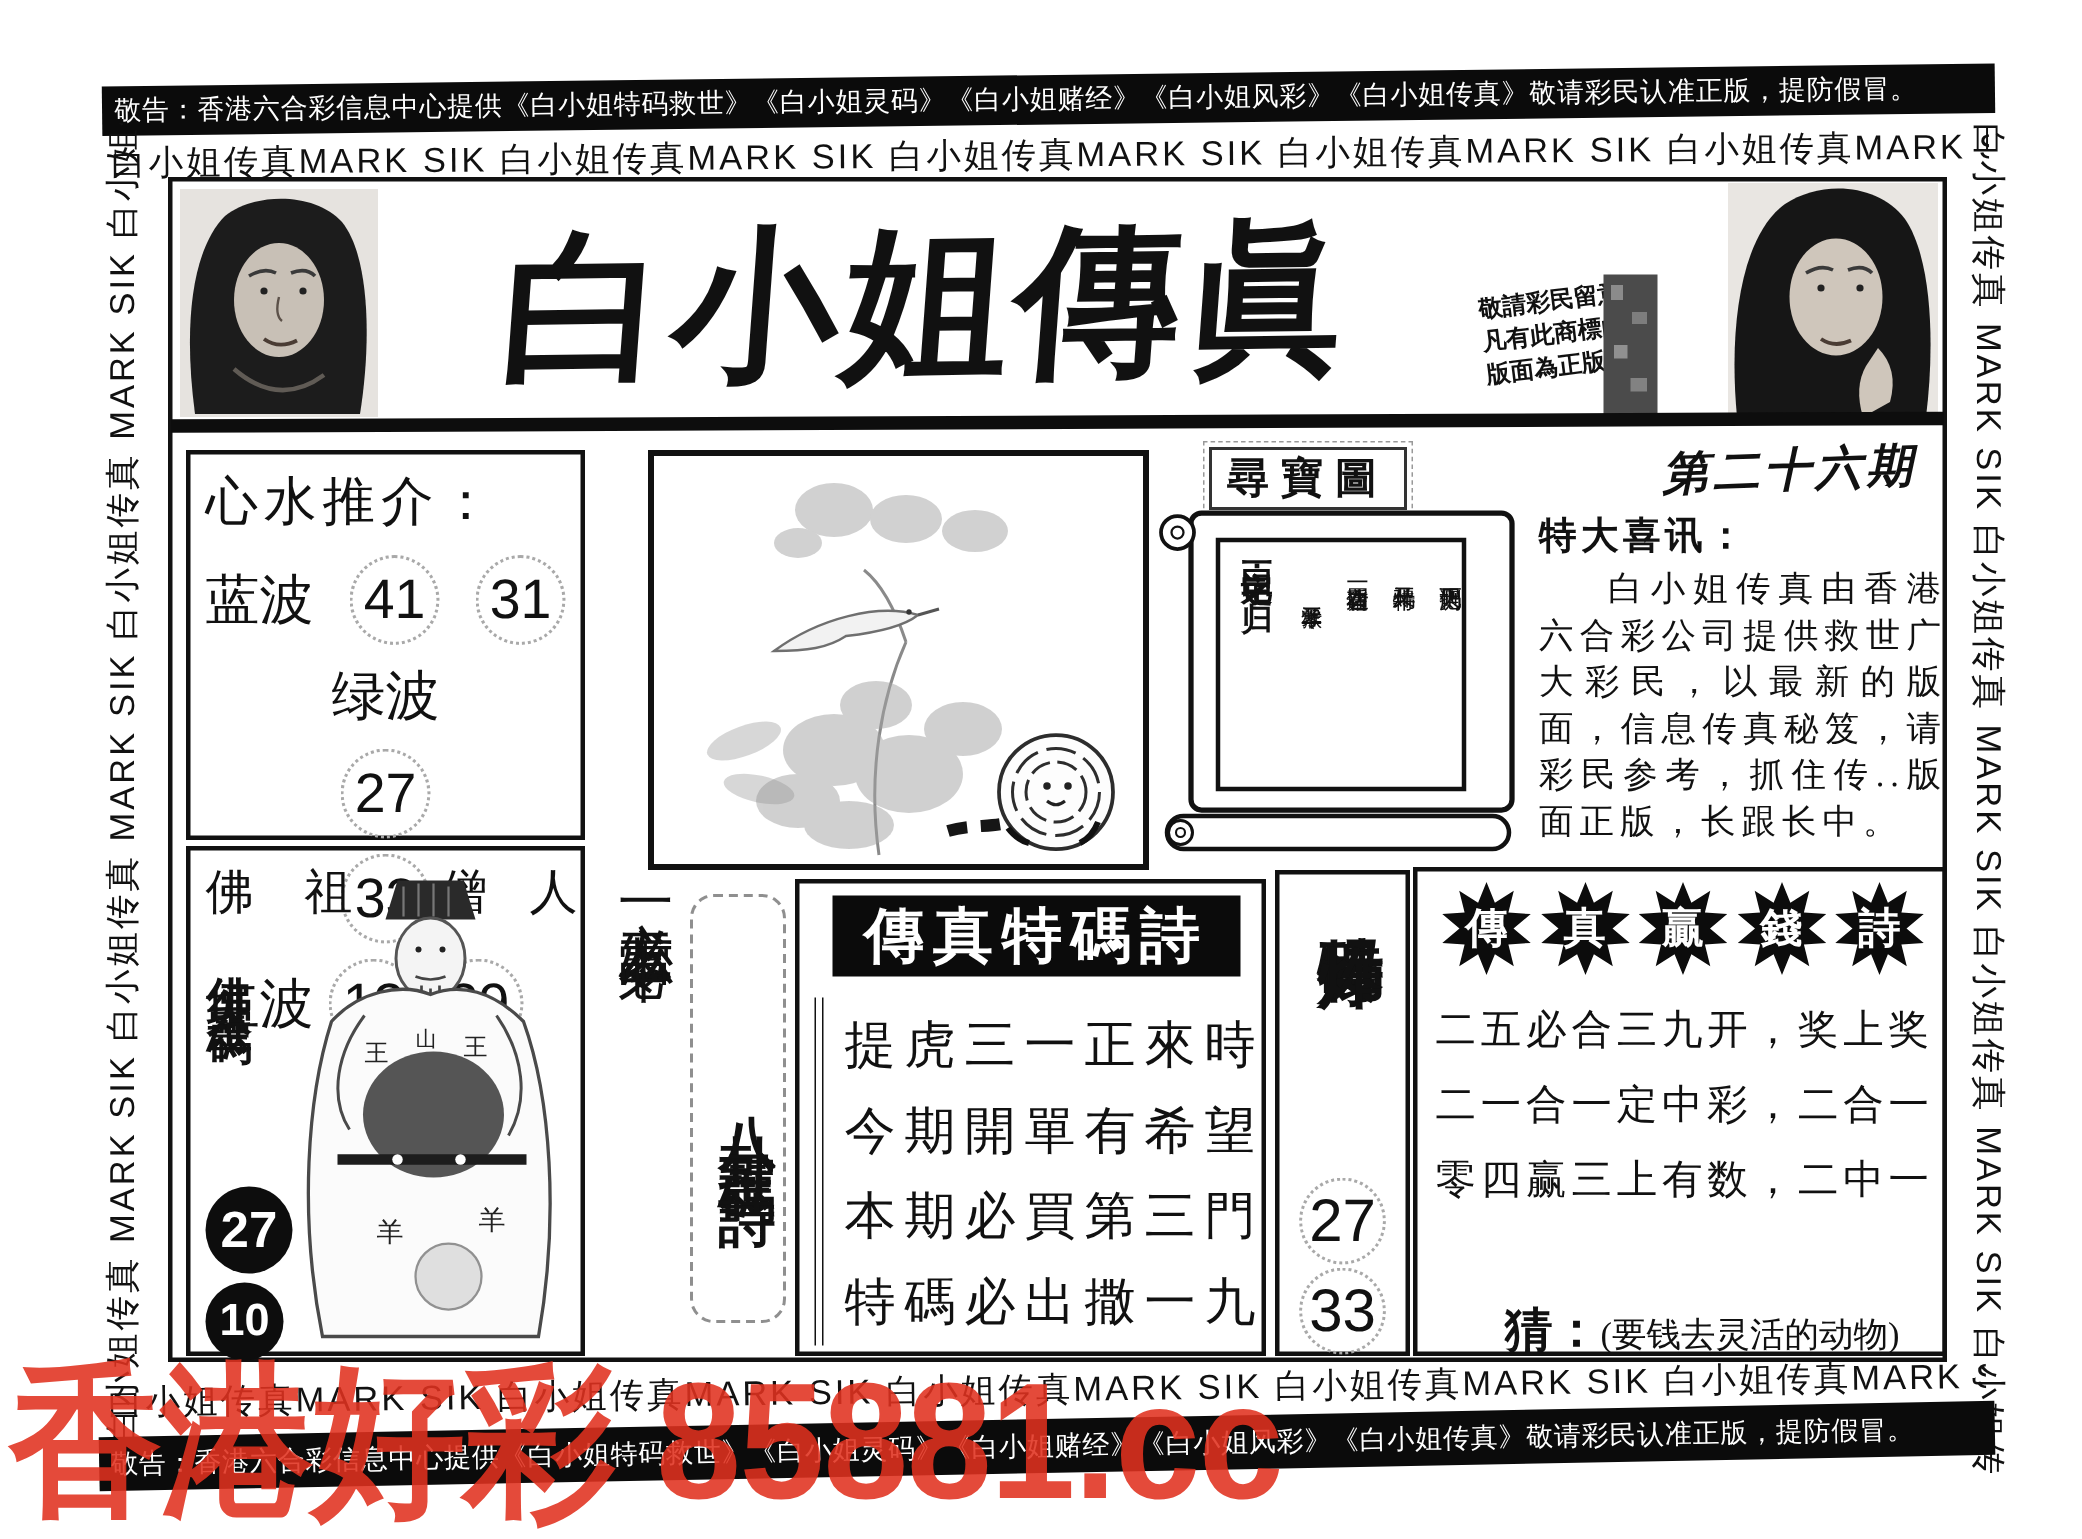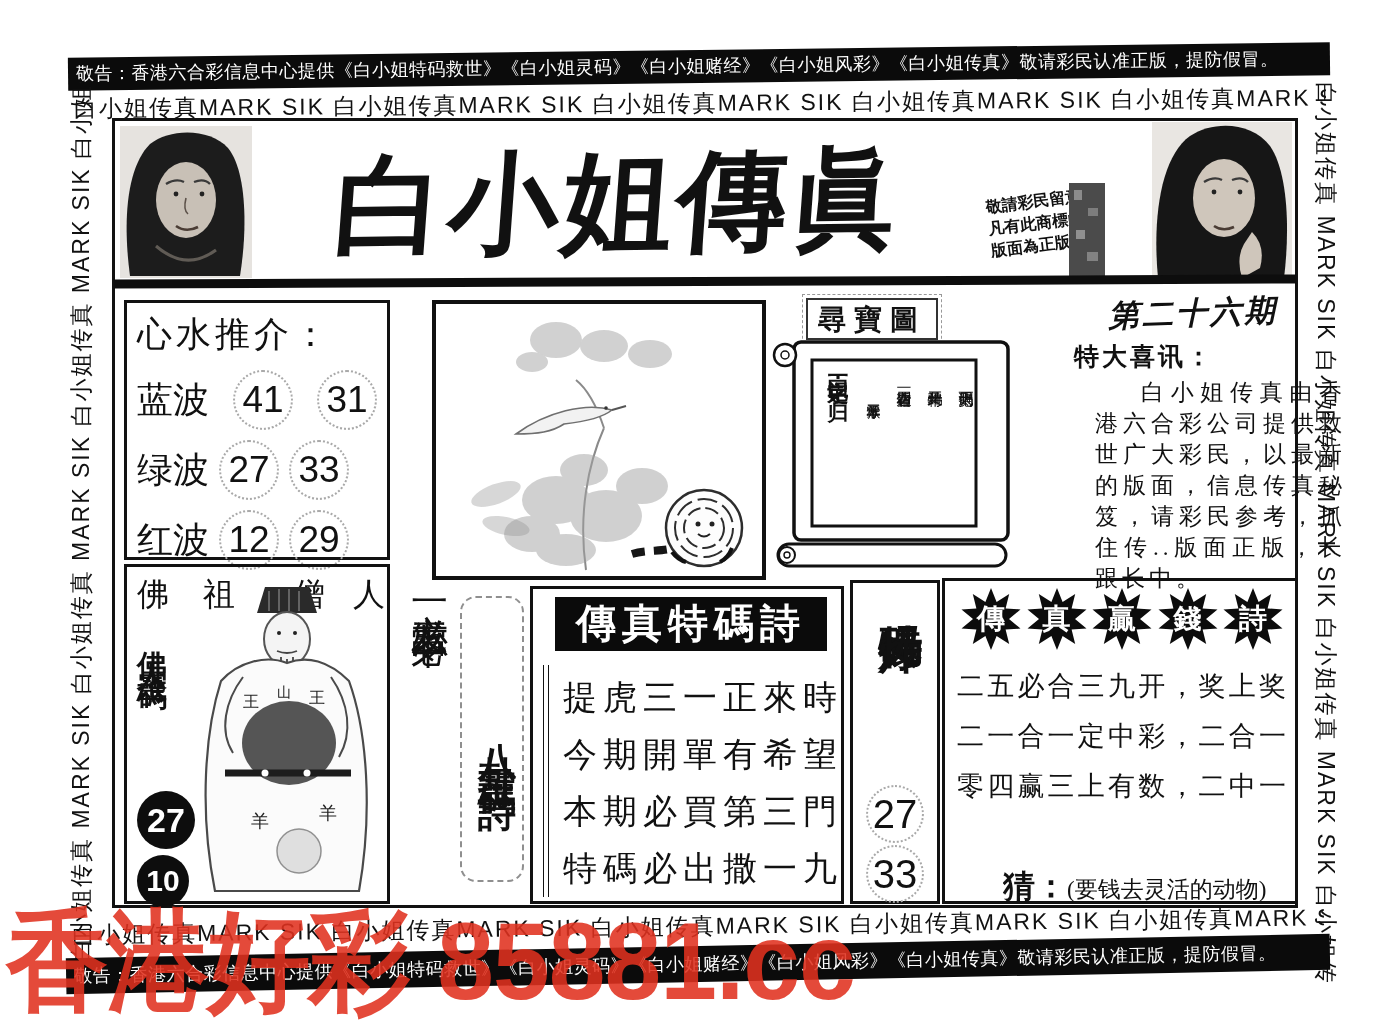--- a/index.html
+++ b/index.html
@@ -105,21 +105,21 @@
 
   <div class="abs" style="left:114px;top:277px;width:1182px;height:9px;background:#0d0d0d;transform:rotate(-0.25deg);"></div>
 
   <div class="abs border3" style="left:124px;top:300px;width:266px;height:260px;padding:8px 10px;">
     <div class="tips-title">心水推介：</div>
     <div class="tip-row" style="margin-top:12px;justify-content:space-between;">
       <span>蓝波</span>
       <span class="numcircle">41</span>
       <span class="numcircle">31</span>
     </div>
-    <div class="tip-row" style="margin-top:10px;">
+    <div class="tip-row" style="margin-top:10px;flex-direction:column;">
       <span>绿波</span>
       <span class="numcircle">27</span>
       <span class="numcircle">33</span>
     </div>
     <div class="tip-row" style="margin-top:10px;">
       <span>红波</span>
       <span class="numcircle">12</span>
       <span class="numcircle">29</span>
     </div>
   </div>
@@ -177,23 +177,23 @@
       <div class="vert scol" style="font-size:14px;padding-top:30px;">猴羊开三零</div>
       <div class="vert scol" style="font-size:15px;padding-top:16px;">猪在四边看一</div>
       <div class="vert scol" style="font-size:15px;padding-top:16px;">又鸡牛开特</div>
       <div class="vert scol" style="font-size:15px;padding-top:16px;">把码测天下</div>
     </div>
   </div>
 
   <div class="abs nowrap" style="left:1108px;top:292px;width:200px;font-size:31px;font-weight:bold;font-style:italic;
               transform:rotate(-2deg);letter-spacing:3px;">第二十六期</div>
 
-  <div class="abs" style="left:1074px;top:340px;width:272px;height:240px;">
+  <div class="abs" style="left:1026px;top:340px;width:272px;height:240px;">
     <div style="font-size:25px;font-weight:bold;letter-spacing:3px;">特大喜讯：</div>
-    <div class="newsbody" style="margin-top:4px;text-indent:46px;margin-left:21px;">白小姐传真由香港六合彩公司提供救世广大彩民，以最新的版面，信息传真秘笈，请彩民参考，抓住传..版面正版，长跟长中。</div>
+    <div class="newsbody" style="margin-top:4px;text-indent:46px;">白小姐传真由香港六合彩公司提供救世广大彩民，以最新的版面，信息传真秘笈，请彩民参考，抓住传..版面正版，长跟长中。</div>
   </div>
 
   <div class="abs border3" style="left:124px;top:564px;width:266px;height:340px;">
     <span class="abs" style="left:10px;top:6px;font-size:32px;">佛</span>
     <span class="abs" style="left:76px;top:6px;font-size:32px;">祖</span>
     <span class="abs" style="left:166px;top:6px;font-size:32px;">僧</span>
     <span class="abs" style="left:226px;top:6px;font-size:32px;">人</span>
     <div class="abs vert" style="left:4px;top:60px;font-size:30px;letter-spacing:10px;font-weight:bold;">佛人靈碼</div>
     <svg class="abs" style="left:54px;top:14px;" width="206" height="318" viewBox="0 0 206 318">
       <path d="M84,6 h44 l8,26 h-60 Z" fill="#2a2a2a"></path>

